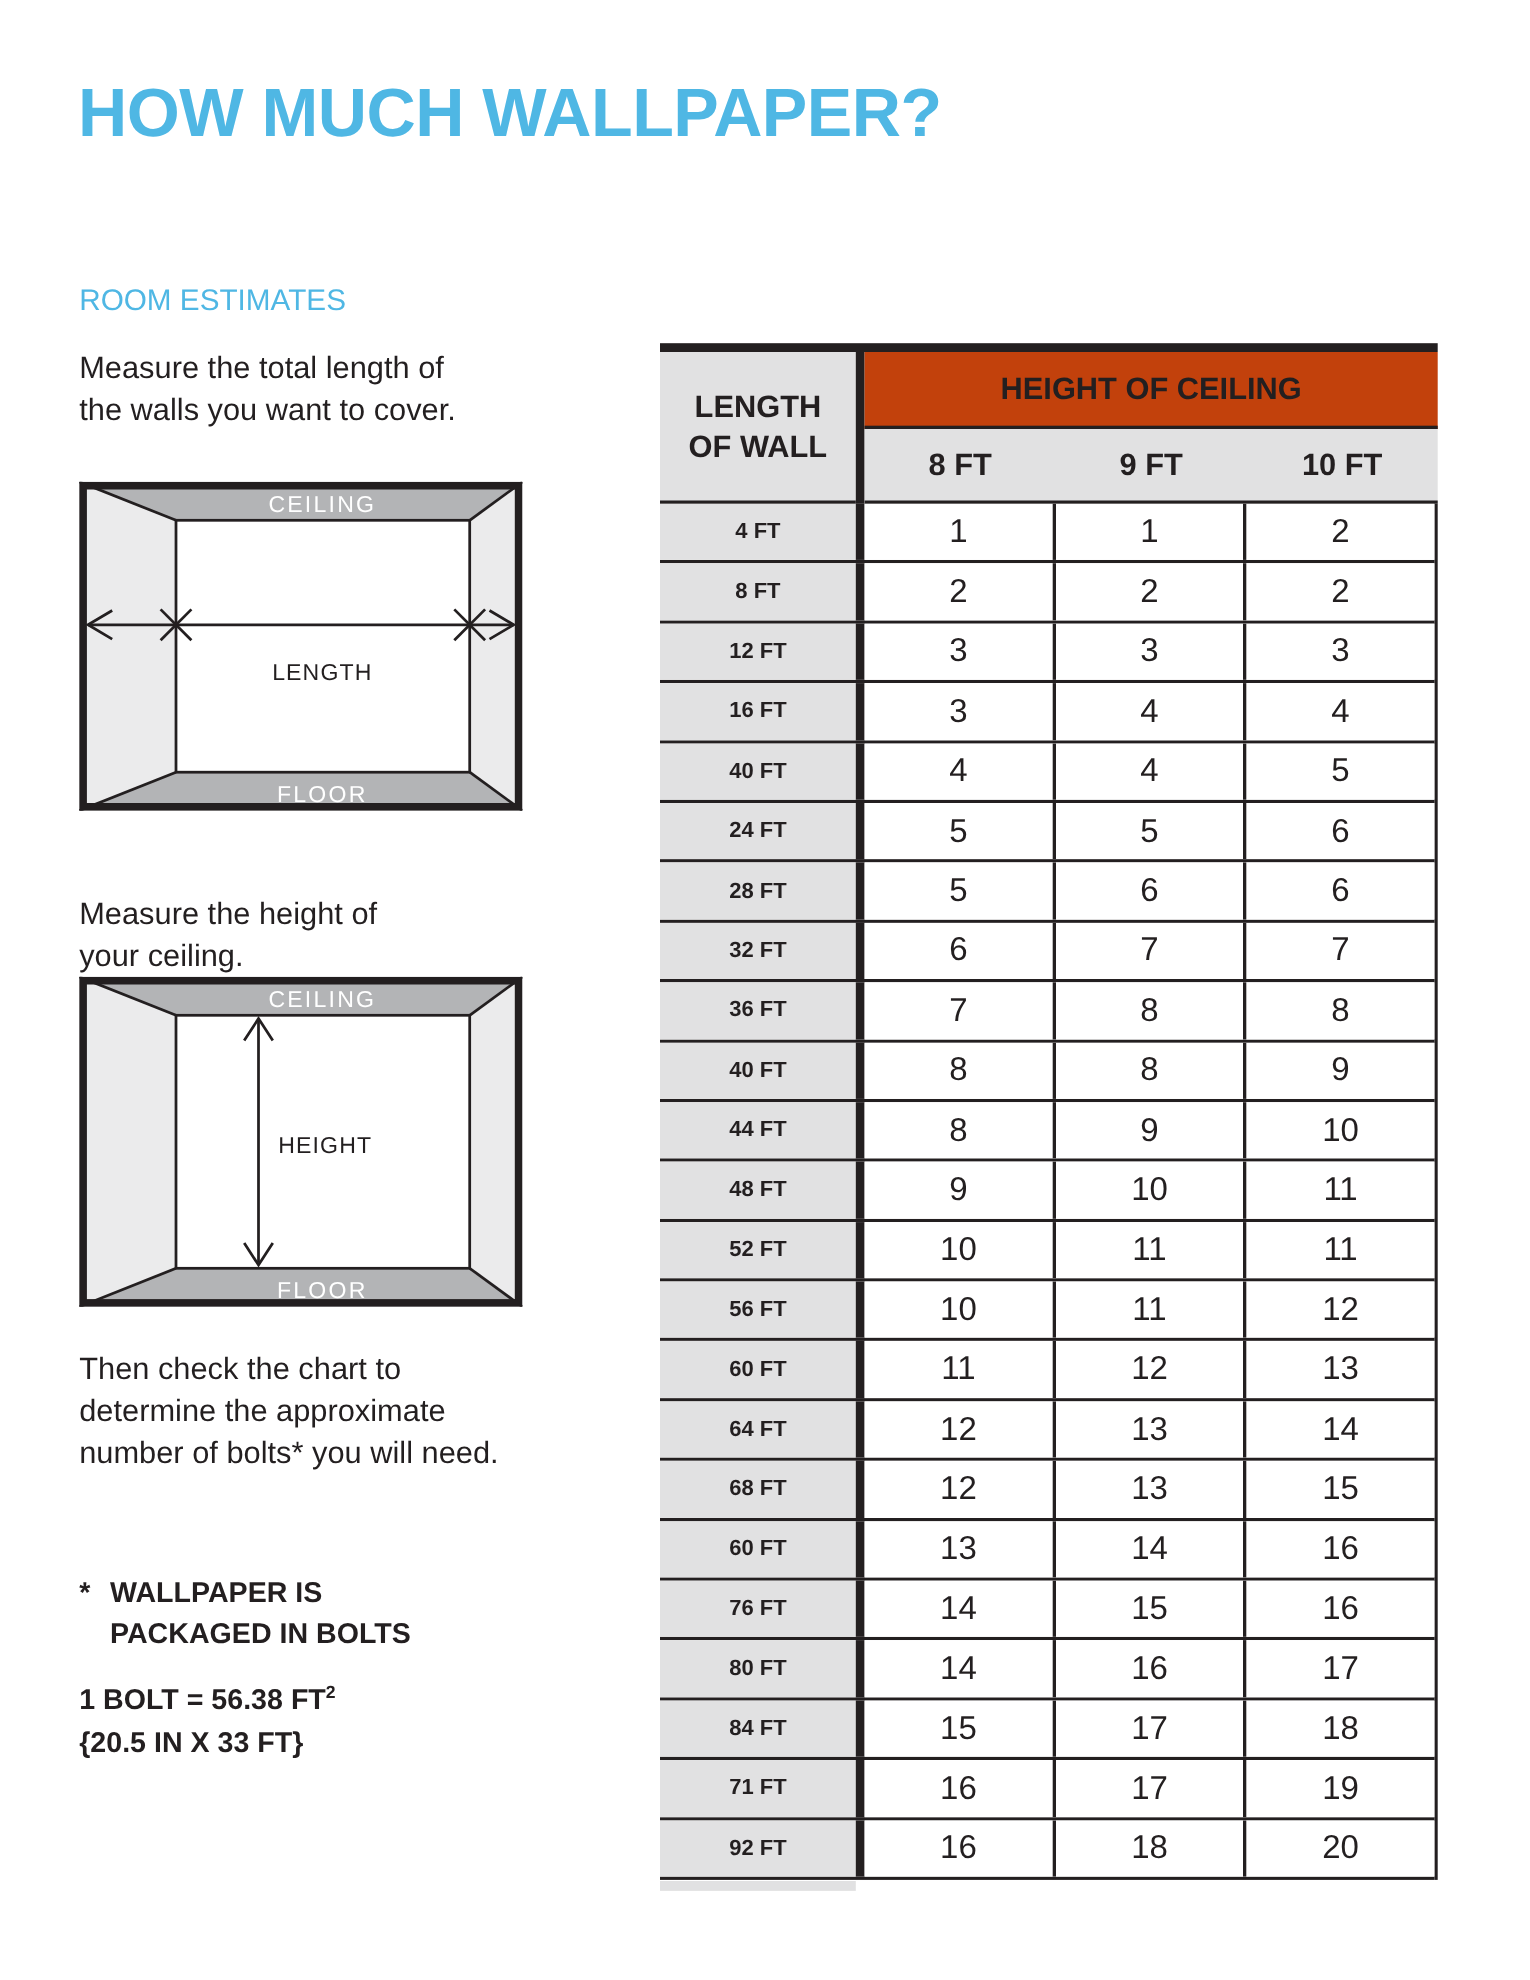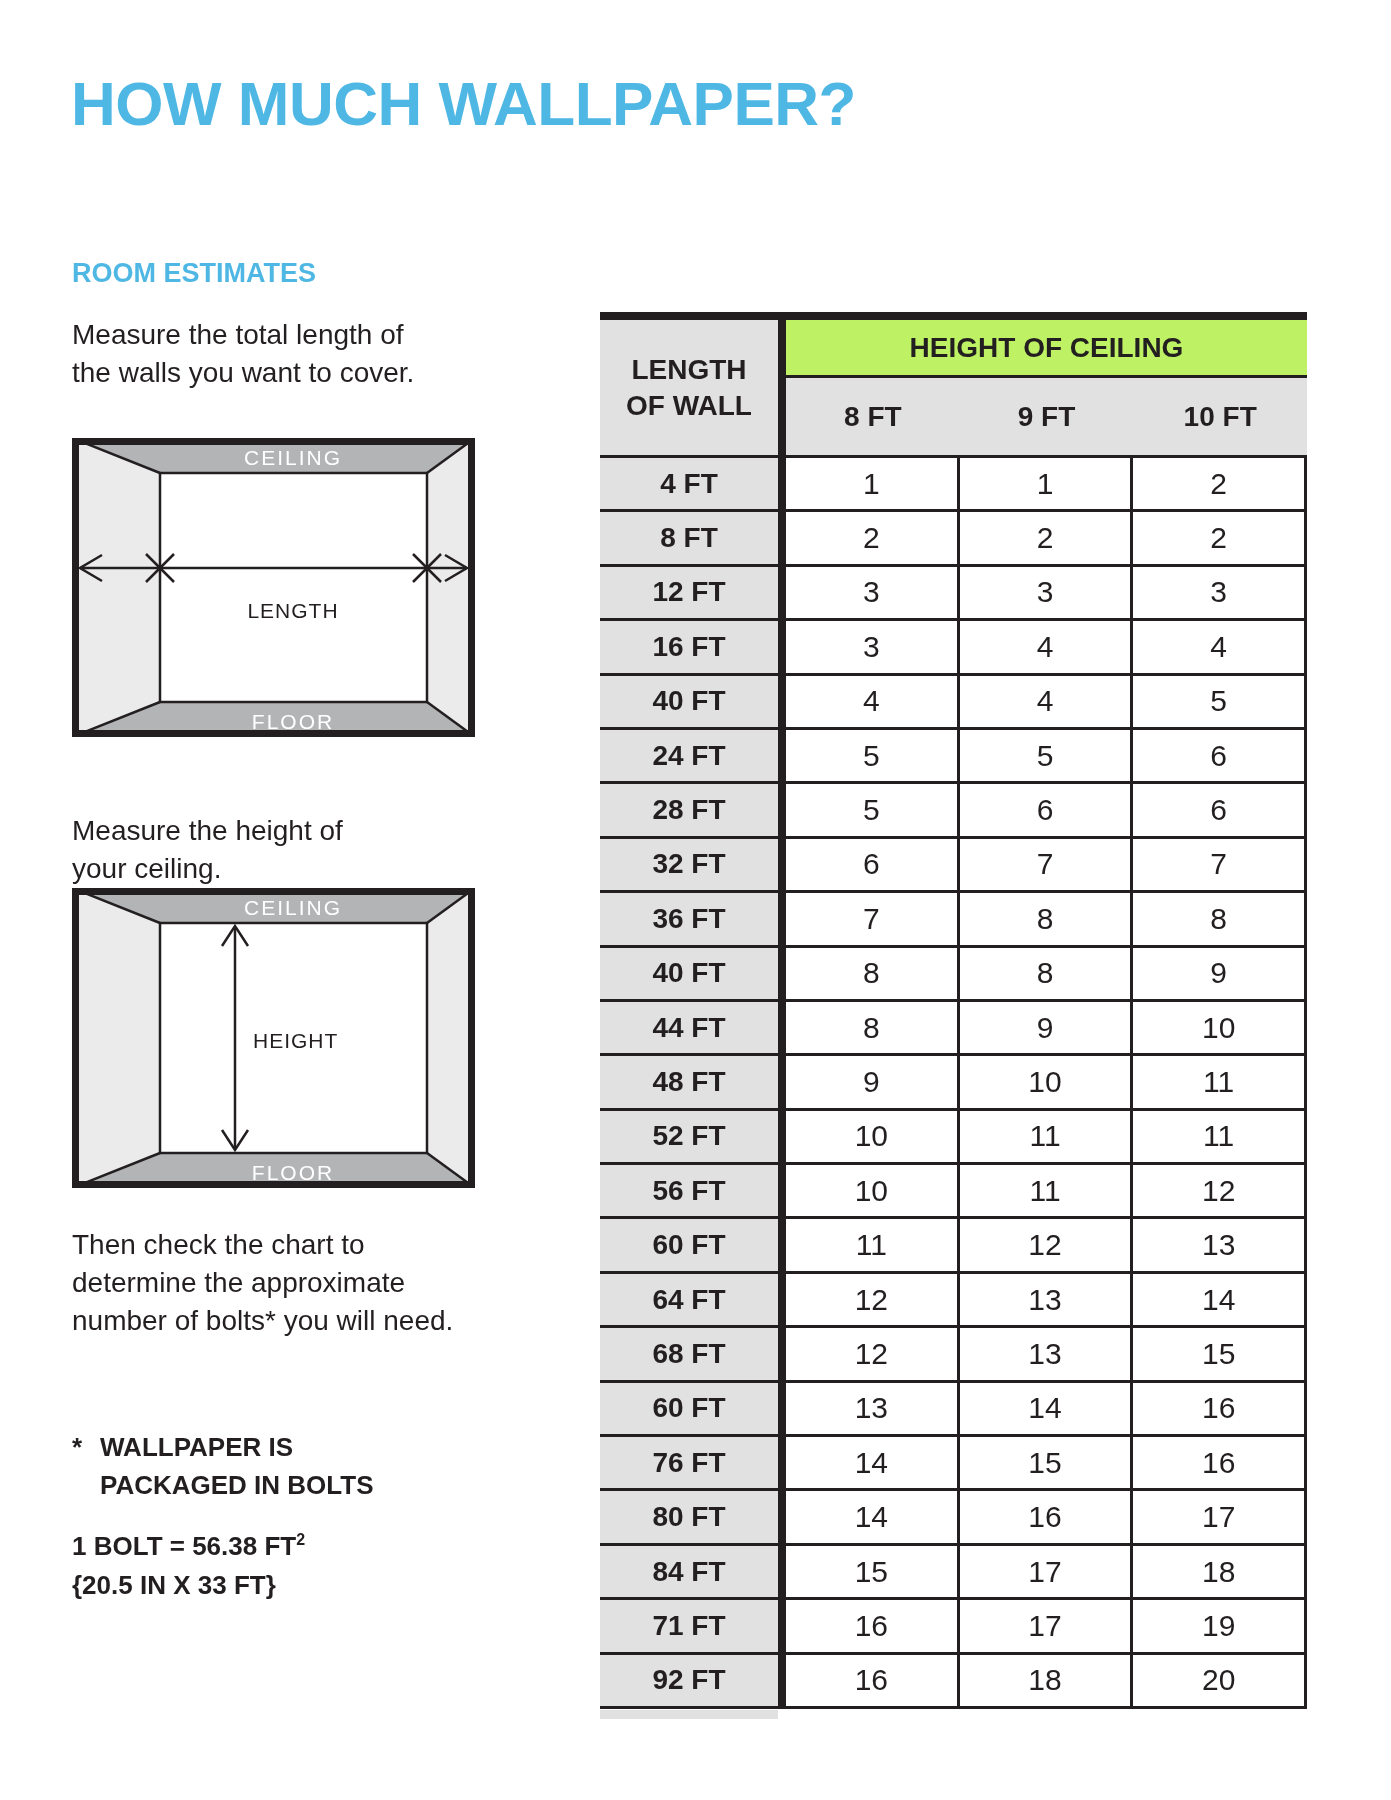--- a/index.html
+++ b/index.html
@@ -6,21 +6,21 @@
   html,body { background:#ffffff; }
   body { font-family:"Liberation Sans","DejaVu Sans",sans-serif; color:#231f20; }
   .page { position:relative; width:1391px; height:1800px; background:#fff; overflow:hidden; }
 
   .page-title {
     position:absolute; left:71px; top:68px;
     font-size:62px; font-weight:bold; color:#4fb7e4; letter-spacing:-0.5px;
   }
 
   
-  .section-heading { font-size:27px; font-weight:bold; color:#4fb7e4; }
+  .section-heading { font-size:27px; font-weight:normal; color:#4fb7e4; }
   .room-heading { position:absolute; left:72px; top:258px; }
   .step { font-size:28px; line-height:38px; white-space:pre-line; color:#231f20; }
   .step1 { position:absolute; left:72px; top:316px; }
   .step2 { position:absolute; left:72px; top:812px; }
   .step3 { position:absolute; left:72px; top:1226px; }
 
   .diagram1 { position:absolute; left:72px; top:438px; }
   .diagram2 { position:absolute; left:72px; top:888px; }
 
   .footnote { position:absolute; left:72px; top:1428px; display:flex;
@@ -37,31 +37,31 @@
     text-align:center; }
   .tgrid { position:absolute; left:600px; top:312px; width:707px; }
   .topbar { height:8px; background:#231f20; }
   .thead { display:flex; height:138px; }
   .rowhead-cell { width:178px; background:#e1e1e2; border-bottom:3px solid #231f20;
     display:flex; align-items:center; justify-content:center;
     font-size:28px; font-weight:bold; text-align:center; white-space:pre-line;
     line-height:36px; }
   .vdiv { width:8px; background:#231f20; flex:0 0 8px; }
   .head-right { flex:1; display:flex; flex-direction:column; }
-  .group-cell { height:58px; background:#bef264; border-bottom:3px solid #231f20;
+  .group-cell { height:70px; background:#c2410c; border-bottom:3px solid #231f20;
     display:flex; align-items:center; justify-content:center;
     font-size:28px; font-weight:bold; }
   .subhead { flex:1; display:flex; background:#e1e1e2; border-bottom:3px solid #231f20; }
   .subhead .hcell { flex:1; display:flex; align-items:center; justify-content:center;
     font-size:28px; font-weight:bold; }
 
   #table-body { border-right:3px solid #231f20; }
   .trow { display:flex; height:54.4px; border-bottom:3px solid #231f20; }
   .tcell { display:flex; align-items:center; justify-content:center; }
-  .tlabel { width:178px; background:#e1e1e2; font-size:28px; font-weight:bold; }
+  .tlabel { width:178px; background:#e1e1e2; font-size:20px; font-weight:bold; }
   .tdata { flex:1; background:#fff; font-size:30px; }
   .tdata.vline { border-left:3px solid #231f20; }
   .tstub { position:absolute; left:600px; top:1710px; width:178px; height:9px;
     background:#e1e1e2; }
 
   
   svg text { font-family:"Liberation Sans","DejaVu Sans",sans-serif; }
 </style>
 </head>
 <body>

